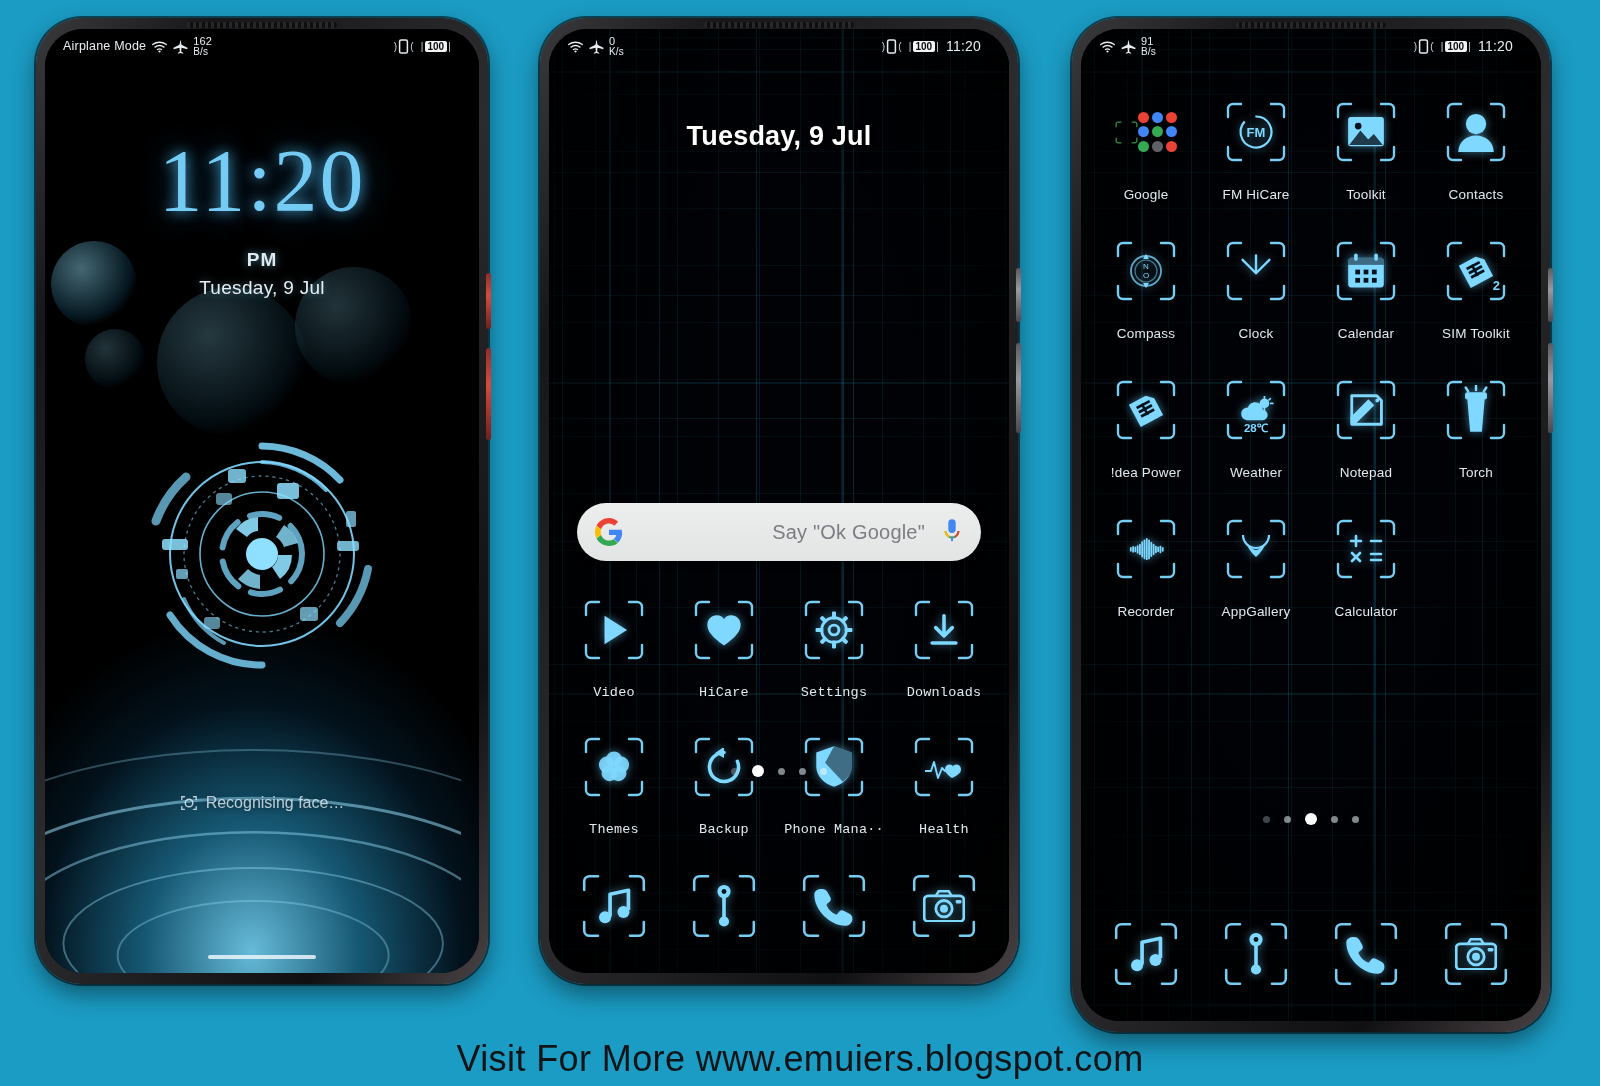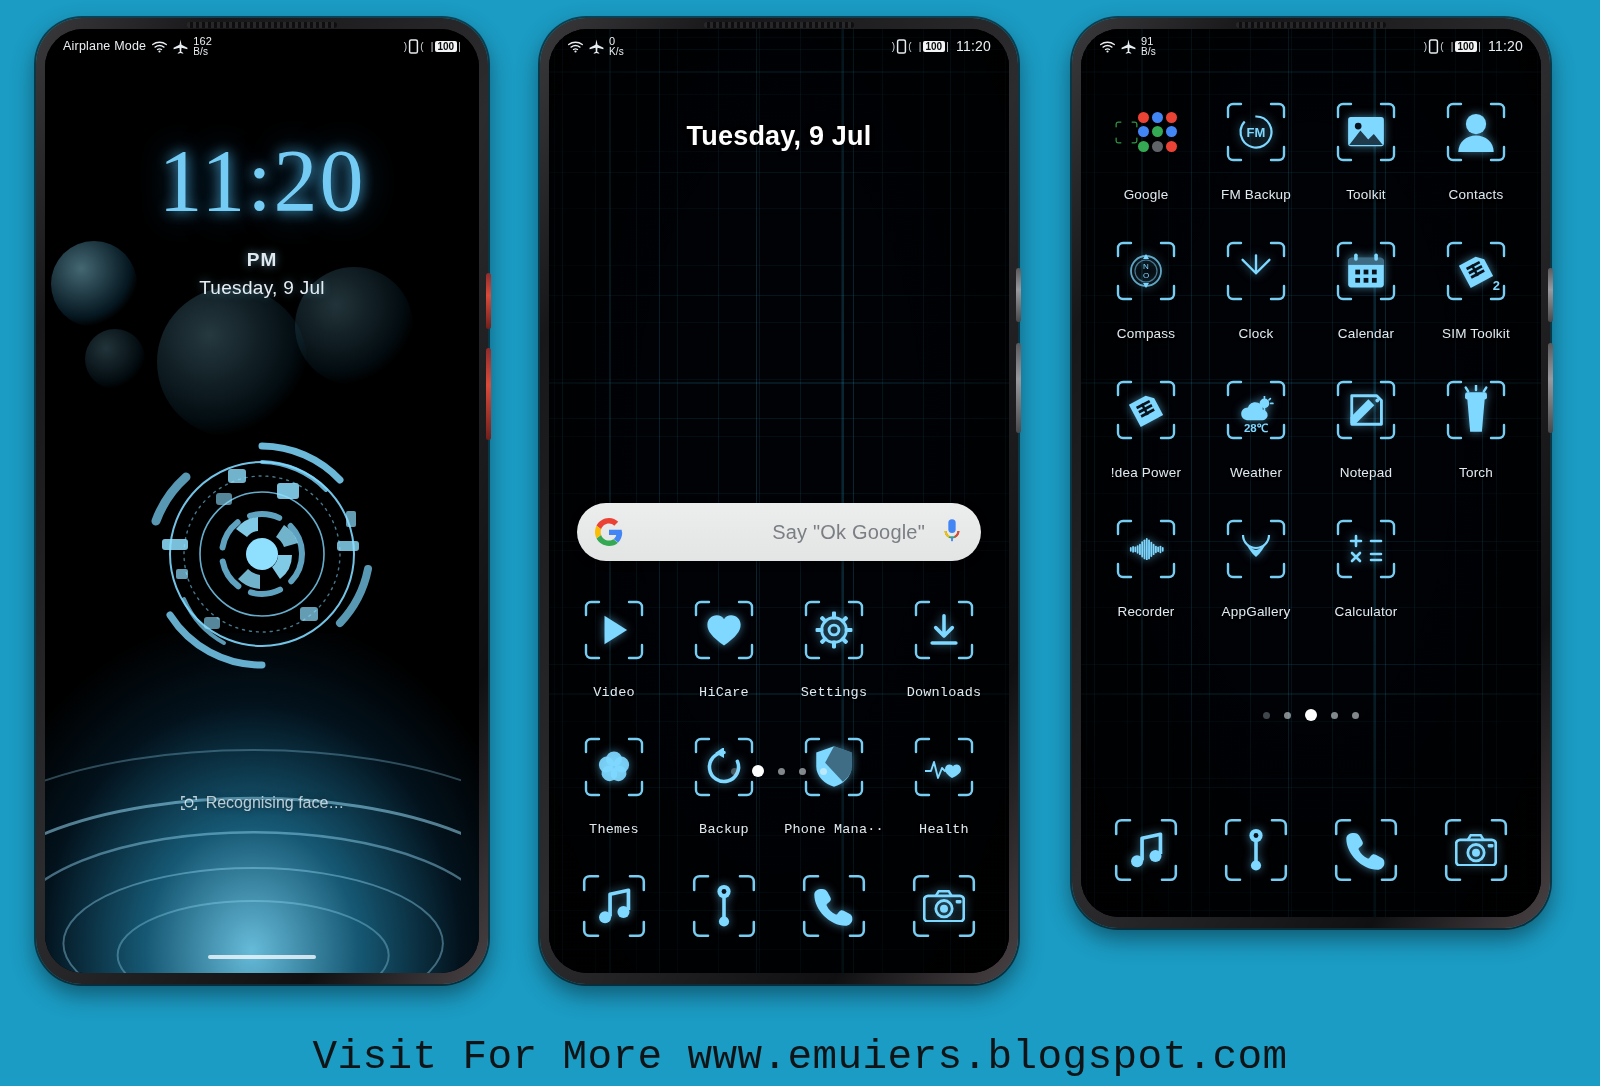--- a/index.html
+++ b/index.html
@@ -26,21 +26,21 @@
     border-radius:38px;
     overflow:hidden;
     background:#000;
   }
   
   .sidebtn{position:absolute;width:5px;border-radius:3px;background:linear-gradient(180deg,#8f2c2c,#d94b3a 40%,#70201c);}
   .sidebtn.gray{background:linear-gradient(180deg,#5a5a5d,#9a9a9e 40%,#4a4a4d);}
 
   #phone1{left:36px;top:18px;width:452px;height:966px;}
   #phone2{left:540px;top:18px;width:478px;height:966px;}
-  #phone3{left:1072px;top:18px;width:478px;height:910px;}
+  #phone3{left:1072px;top:18px;width:478px;height:1014px;}
 
   
   .speaker{
     position:absolute;left:50%;top:4px;transform:translateX(-50%);
     width:150px;height:6px;border-radius:4px;
     background:repeating-linear-gradient(90deg,#2a2a2c 0 3px,#0c0c0d 3px 6px);
     opacity:.85;
   }
 
   
@@ -65,21 +65,21 @@
       linear-gradient(90deg, rgba(40,160,200,.22) 2px, transparent 2px),
       linear-gradient(0deg, rgba(40,160,200,.14) 2px, transparent 2px);
     background-size:233px 100%, 100% 311px;
     background-position:60px 0, 0 44px;
     mix-blend-mode:screen;
   }
   .vig{position:absolute;inset:0;background:radial-gradient(ellipse at 50% 45%, rgba(0,0,0,0) 25%, rgba(0,0,0,.78) 85%);}
 
   
   .statusbar{
-    position:absolute;left:0;right:0;top:0;height:34px;
+    position:absolute;left:0;right:10px;top:0;height:34px;
     display:flex;align-items:center;
     padding:16px 18px;box-sizing:border-box;
     color:#e9eef2;font-size:13px;letter-spacing:.2px;
     z-index:6;
   }
   .sb-left{display:flex;align-items:center;gap:5px;}
   .sb-right{margin-left:auto;display:flex;align-items:center;gap:7px;}
   .sb-text{font-size:12.5px;}
   .rate{line-height:1.0;text-align:left;font-size:10px;}
   .rate b{display:block;font-weight:400;font-size:11px;}
@@ -172,22 +172,22 @@
   }
   .folder-grid{
     display:grid;grid-template-columns:repeat(3,1fr);gap:3px;
     width:40px;height:40px;
   }
   .fg{width:11px;height:11px;border-radius:50%;box-shadow:0 0 2px rgba(0,0,0,.6);}
 
   
   .footer{
     position:absolute;left:0;right:0;bottom:6px;text-align:center;
-    color:#101417;font-size:41px;letter-spacing:.4px;
-    font-family:Liberation Mono, monospace;
+    color:#101417;font-size:36px;letter-spacing:.4px;
+    font-family:Liberation Sans, sans-serif;
   }
 </style>
 </head>
 <body>
 
 <div class="stage">
 
   <div class="phone" id="phone1">
     <div class="sidebtn" style="right:-3px;top:255px;height:56px;"></div>
     <div class="sidebtn" style="right:-3px;top:330px;height:92px;"></div>
@@ -675,21 +675,21 @@
                   <path d="M46 59 H54 A5 5 0 0 0 59 54 V46"></path>
                 </g>
               </svg>
               <div class="glyph" style="filter:drop-shadow(0 0 5px rgba(110,210,255,.55))">
                 <svg viewBox="0 0 38 38">
                   <circle cx="19" cy="19" r="15.5" fill="none" stroke="#7fd8ff" stroke-width="2.2" stroke-dasharray="68 12" transform="rotate(-30 19 19)"></circle>
                   <text x="19" y="24" text-anchor="middle" font-family="Liberation Sans" font-size="13" font-weight="600" fill="#7fd8ff">FM</text>
                 </svg>
               </div>
             </div>
-            <div class="lbl">FM Backup</div>
+            <div class="lbl">FM HiCare</div>
           </div>
           <div class="cell">
             <div class="ico">
               <svg class="frame" viewBox="0 0 62 62">
                 <g fill="none" stroke="#7fd8ff" stroke-width="2.4" stroke-linecap="round" opacity=".95">
                   <path d="M16 3 H8 A5 5 0 0 0 3 8 V16"></path>
                   <path d="M46 3 H54 A5 5 0 0 1 59 8 V16"></path>
                   <path d="M16 59 H8 A5 5 0 0 1 3 54 V46"></path>
                   <path d="M46 59 H54 A5 5 0 0 0 59 54 V46"></path>
                 </g>

